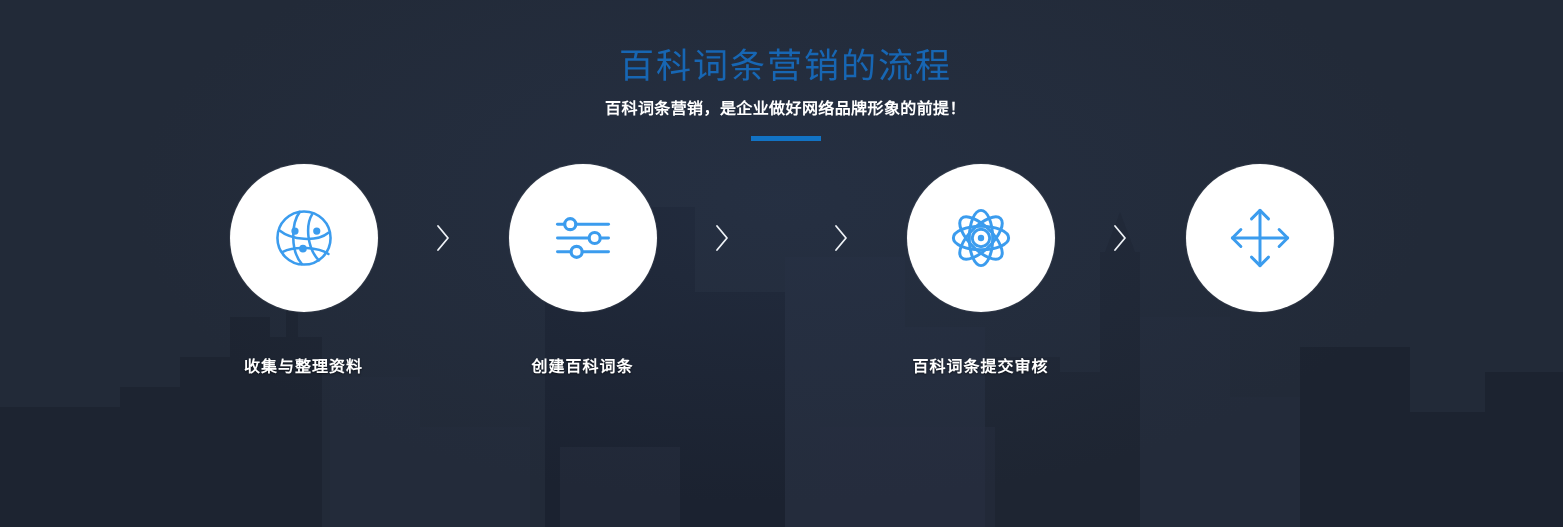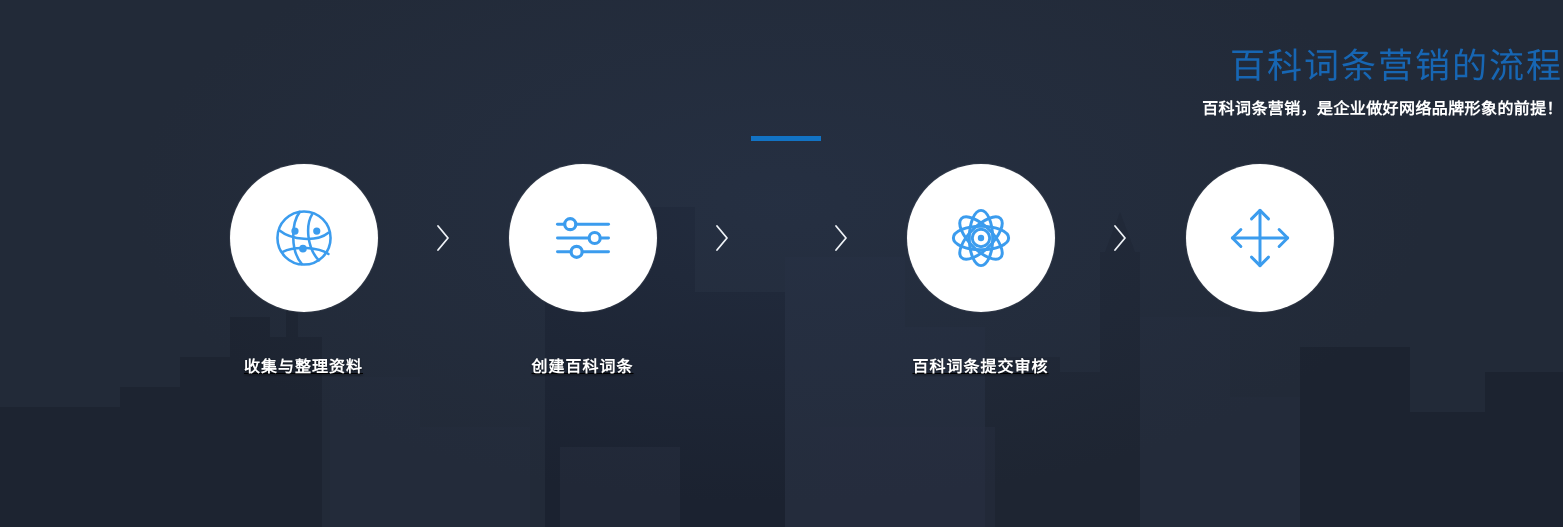--- a/index.html
+++ b/index.html
@@ -40,21 +40,21 @@
     position: absolute;
     inset: 0;
     pointer-events: none;
     background:
       radial-gradient(ellipse 900px 420px at 50% 38%, rgba(40,52,74,0.55) 0%, rgba(34,42,56,0) 72%);
   }
 
   
   .head {
     position: relative;
-    text-align: right;
+    text-align: center;
     padding-top: 44px;
     padding-left: 8px;
   }
   .title {
     margin: 0;
     font-family: "DejaVu Serif", "Liberation Serif", serif;
     font-weight: 400;
     font-size: 35px;
     line-height: 44px;
     letter-spacing: 2px;
@@ -77,21 +77,20 @@
   }
 
   
   .steps {
     position: relative;
     margin-top: 23px;
     display: flex;
     align-items: flex-start;
     justify-content: center;
     gap: 12px;
-    text-decoration: underline;
   }
   .step {
     width: 148px;
     display: flex;
     flex-direction: column;
     align-items: center;
     flex: 0 0 auto;
   }
   .bubble {
     width: 148px;

